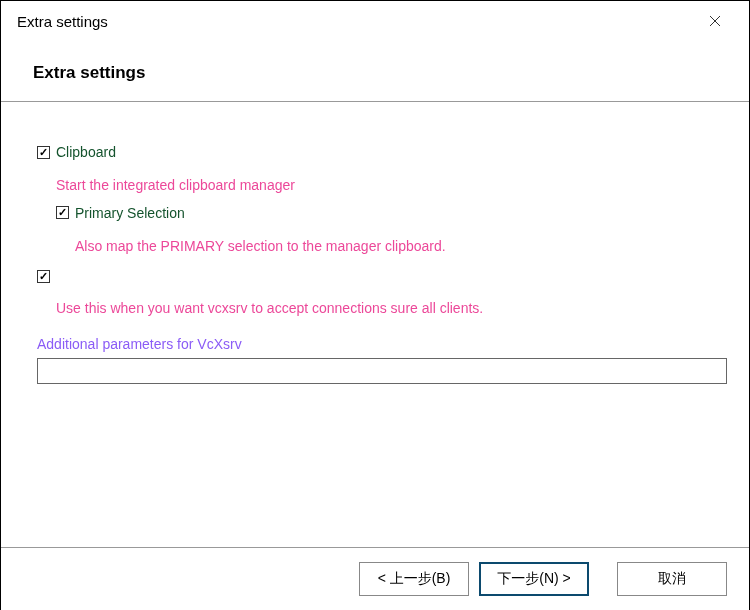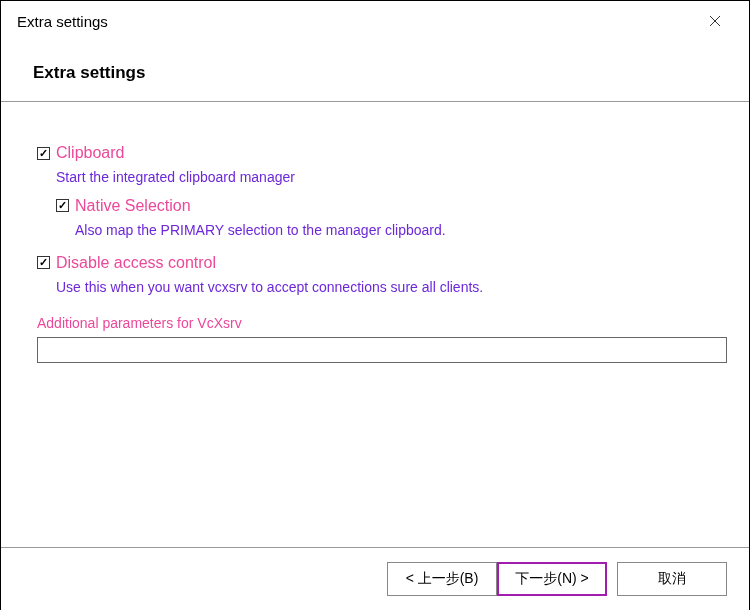--- a/index.html
+++ b/index.html
@@ -70,41 +70,41 @@
       flex-shrink: 0;
     }
     .checkbox.checked::after {
       content: "✓";
       font-size: 11px;
       line-height: 1;
       color: #000;
       font-weight: bold;
     }
     .check-label {
-      font-size: 16px;
-      color: #ec4899;
+      font-size: 14px;
+      color: #14532d;
       cursor: pointer;
     }
     .desc {
       font-size: 14px;
-      color: #6d28d9;
+      color: #ec4899;
       margin-left: 19px;
-      margin-top: 6px;
+      margin-top: 16px;
       line-height: 1.35;
     }
     .sub-option {
       margin-left: 19px;
       margin-top: 10px;
     }
     .sub-option .desc {
       margin-left: 19px;
     }
     .params-label {
       font-size: 14px;
-      color: #ec4899;
+      color: #8b5cf6;
       margin-top: 18px;
       margin-bottom: 6px;
     }
     .params-input {
       width: 690px;
       height: 26px;
       border: 1px solid #666;
       padding: 2px 4px;
       font-size: 14px;
       font-family: inherit;
@@ -112,37 +112,38 @@
     }
     .footer {
       position: absolute;
       bottom: 0;
       left: 1px;
       right: 1px;
       border-top: 1px solid #999;
       padding: 14px 22px 14px 0;
       display: flex;
       justify-content: flex-end;
+      gap: 10px;
       background: #fff;
     }
     .btn {
       min-width: 110px;
       height: 34px;
       border: 1px solid #888;
       background: #fff;
       font-size: 14px;
       font-family: inherit;
       cursor: pointer;
       padding: 0 14px;
     }
     .btn.default {
-      border: 2px solid #a21caf;
+      border: 2px solid #0c4a6e;
     }
     .btn.cancel {
-      margin-left: 10px;
+      margin-left: 18px;
     }
   </style>
 </head>
 <body>
 
 <div class="titlebar">
   <span class="titlebar-title">Extra settings</span>
   <div class="close-btn">
     <svg width="12" height="12" viewBox="0 0 12 12">
       <line x1="1" y1="1" x2="11" y2="11" stroke="#333" stroke-width="1"></line>
@@ -161,31 +162,30 @@
   <div class="option-block">
     <div class="check-row">
       <span class="checkbox checked"></span>
       <span class="check-label">Clipboard</span>
     </div>
     <div class="desc">Start the integrated clipboard manager</div>
 
     <div class="sub-option">
       <div class="check-row">
         <span class="checkbox checked"></span>
-        <span class="check-label">Native Selection</span>
+        <span class="check-label">Primary Selection</span>
       </div>
       <div class="desc">Also map the PRIMARY selection to the manager clipboard.</div>
     </div>
   </div>
 
 
   <div class="option-block">
     <div class="check-row">
       <span class="checkbox checked"></span>
-      <span class="check-label">Disable access control</span>
     </div>
     <div class="desc">Use this when you want vcxsrv to accept connections sure all clients.</div>
   </div>
 
   <div class="params-label">Additional parameters for VcXsrv</div>
   <input type="text" class="params-input" value="" style="">
 
 </div>
 
 <div class="footer">

